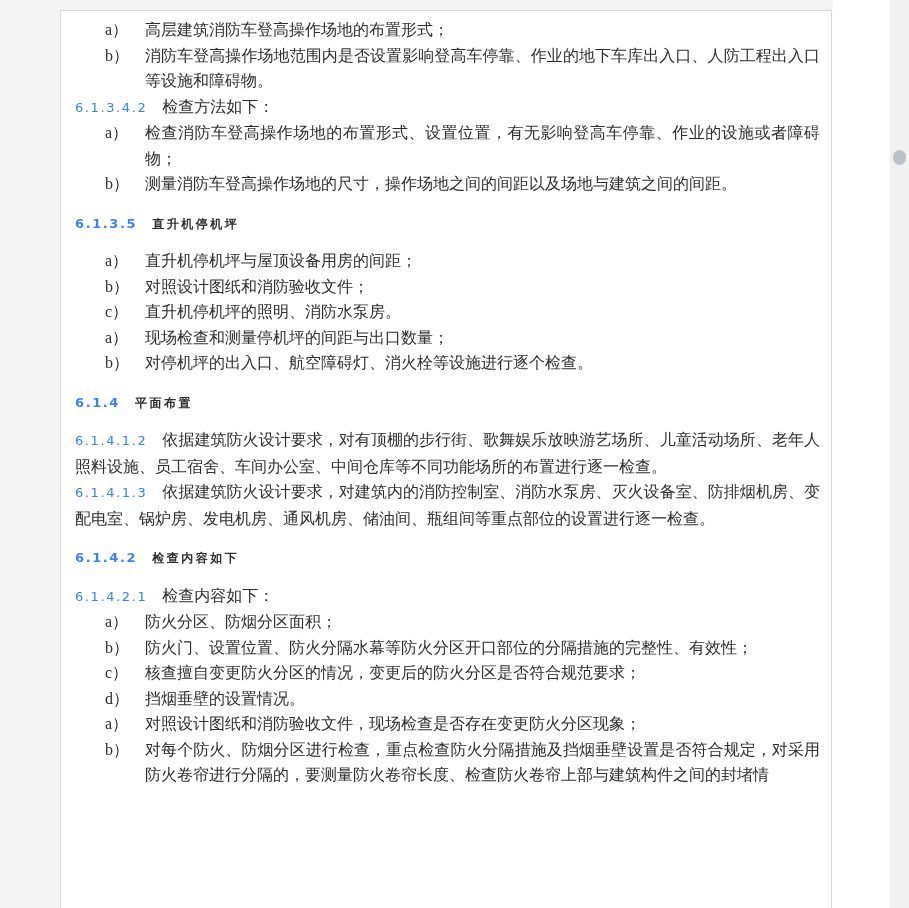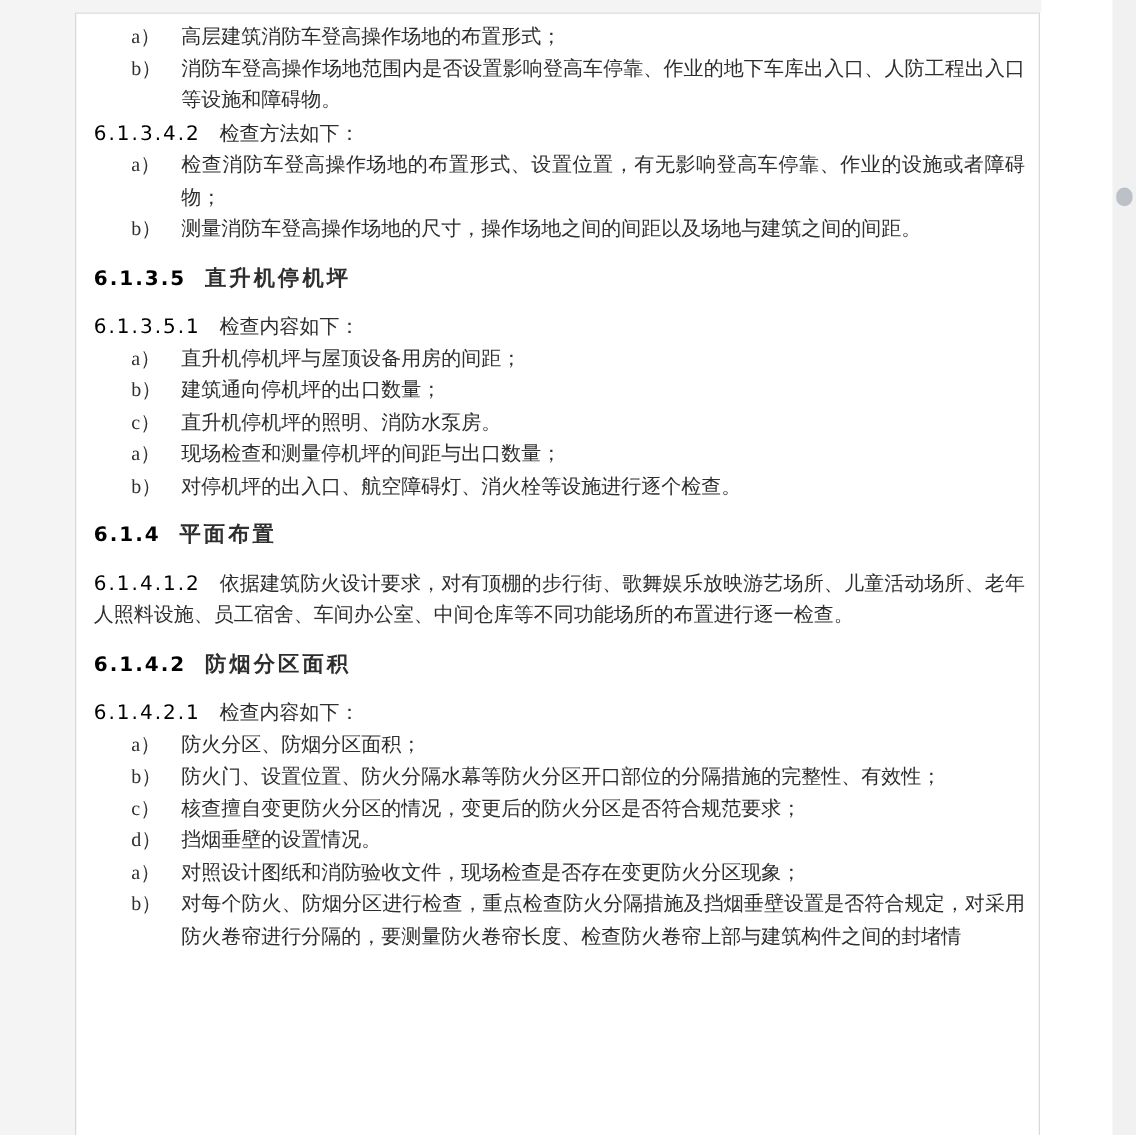--- a/index.html
+++ b/index.html
@@ -37,35 +37,35 @@
   .doc-content {
     width: 745px;
   }
   .blk {
     font-size: 16px;
     line-height: 25.5px;
     text-align: justify;
   }
   .num {
     font-family: "DejaVu Sans", "Liberation Sans", sans-serif;
-    font-size: 16px;
+    font-size: 13px;
     letter-spacing: 1.6px;
     margin-right: 15px;
     white-space: nowrap;
-    color: #000000;
+    color: #3b82f6;
     font-weight: 500;
   }
   .clause { margin: 0; }
   .heading {
     margin: 13px 0 11px 0;
     font-family: "DejaVu Sans", "Liberation Sans", sans-serif;
     font-weight: 700;
   }
   .heading .num { font-weight: 700; }
-  .heading .htext { letter-spacing: 2.5px; font-size: 17px; font-family: Liberation Mono, monospace; }
+  .heading .htext { letter-spacing: 2.5px; font-size: 12px; }
   .item {
     display: flex;
     margin-left: 30px;
   }
   .item .marker {
     flex: 0 0 40px;
     width: 40px;
   }
   .item .itext {
     flex: 1 1 auto;
@@ -104,44 +104,44 @@
       <div class="blk clause"><span class="num">6.1.3.4.2</span><span class="ctext">检查方法如下：</span></div>
       <div class="blk item">
         <span class="marker">a）</span>
         <span class="itext">检查消防车登高操作场地的布置形式、设置位置，有无影响登高车停靠、作业的设施或者障碍物；</span>
       </div>
       <div class="blk item">
         <span class="marker">b）</span>
         <span class="itext">测量消防车登高操作场地的尺寸，操作场地之间的间距以及场地与建筑之间的间距。</span>
       </div>
       <div class="blk heading"><span class="num">6.1.3.5</span><span class="htext">直升机停机坪</span></div>
-      <div class="blk clause"><span class="num">6.1.3.5.1</span><span class="ctext">检查内容如下：</span></div>
       <div class="blk item">
         <span class="marker">a）</span>
         <span class="itext">直升机停机坪与屋顶设备用房的间距；</span>
       </div>
       <div class="blk item">
         <span class="marker">b）</span>
-        <span class="itext">建筑通向停机坪的出口数量；</span>
+        <span class="itext">对照设计图纸和消防验收文件；</span>
       </div>
       <div class="blk item">
         <span class="marker">c）</span>
         <span class="itext">直升机停机坪的照明、消防水泵房。</span>
       </div>
       <div class="blk item">
         <span class="marker">a）</span>
         <span class="itext">现场检查和测量停机坪的间距与出口数量；</span>
       </div>
       <div class="blk item">
         <span class="marker">b）</span>
         <span class="itext">对停机坪的出入口、航空障碍灯、消火栓等设施进行逐个检查。</span>
       </div>
       <div class="blk heading"><span class="num">6.1.4</span><span class="htext">平面布置</span></div>
       <div class="blk clause"><span class="num">6.1.4.1.2</span><span class="ctext">依据建筑防火设计要求，对有顶棚的步行街、歌舞娱乐放映游艺场所、儿童活动场所、老年人照料设施、员工宿舍、车间办公室、中间仓库等不同功能场所的布置进行逐一检查。</span></div>
-      <div class="blk heading"><span class="num">6.1.4.2</span><span class="htext">防烟分区面积</span></div>
+      <div class="blk clause"><span class="num">6.1.4.1.3</span><span class="ctext">依据建筑防火设计要求，对建筑内的消防控制室、消防水泵房、灭火设备室、防排烟机房、变配电室、锅炉房、发电机房、通风机房、储油间、瓶组间等重点部位的设置进行逐一检查。</span></div>
+      <div class="blk heading"><span class="num">6.1.4.2</span><span class="htext">检查内容如下</span></div>
       <div class="blk clause"><span class="num">6.1.4.2.1</span><span class="ctext">检查内容如下：</span></div>
       <div class="blk item">
         <span class="marker">a）</span>
         <span class="itext">防火分区、防烟分区面积；</span>
       </div>
       <div class="blk item">
         <span class="marker">b）</span>
         <span class="itext">防火门、设置位置、防火分隔水幕等防火分区开口部位的分隔措施的完整性、有效性；</span>
       </div>
       <div class="blk item">

